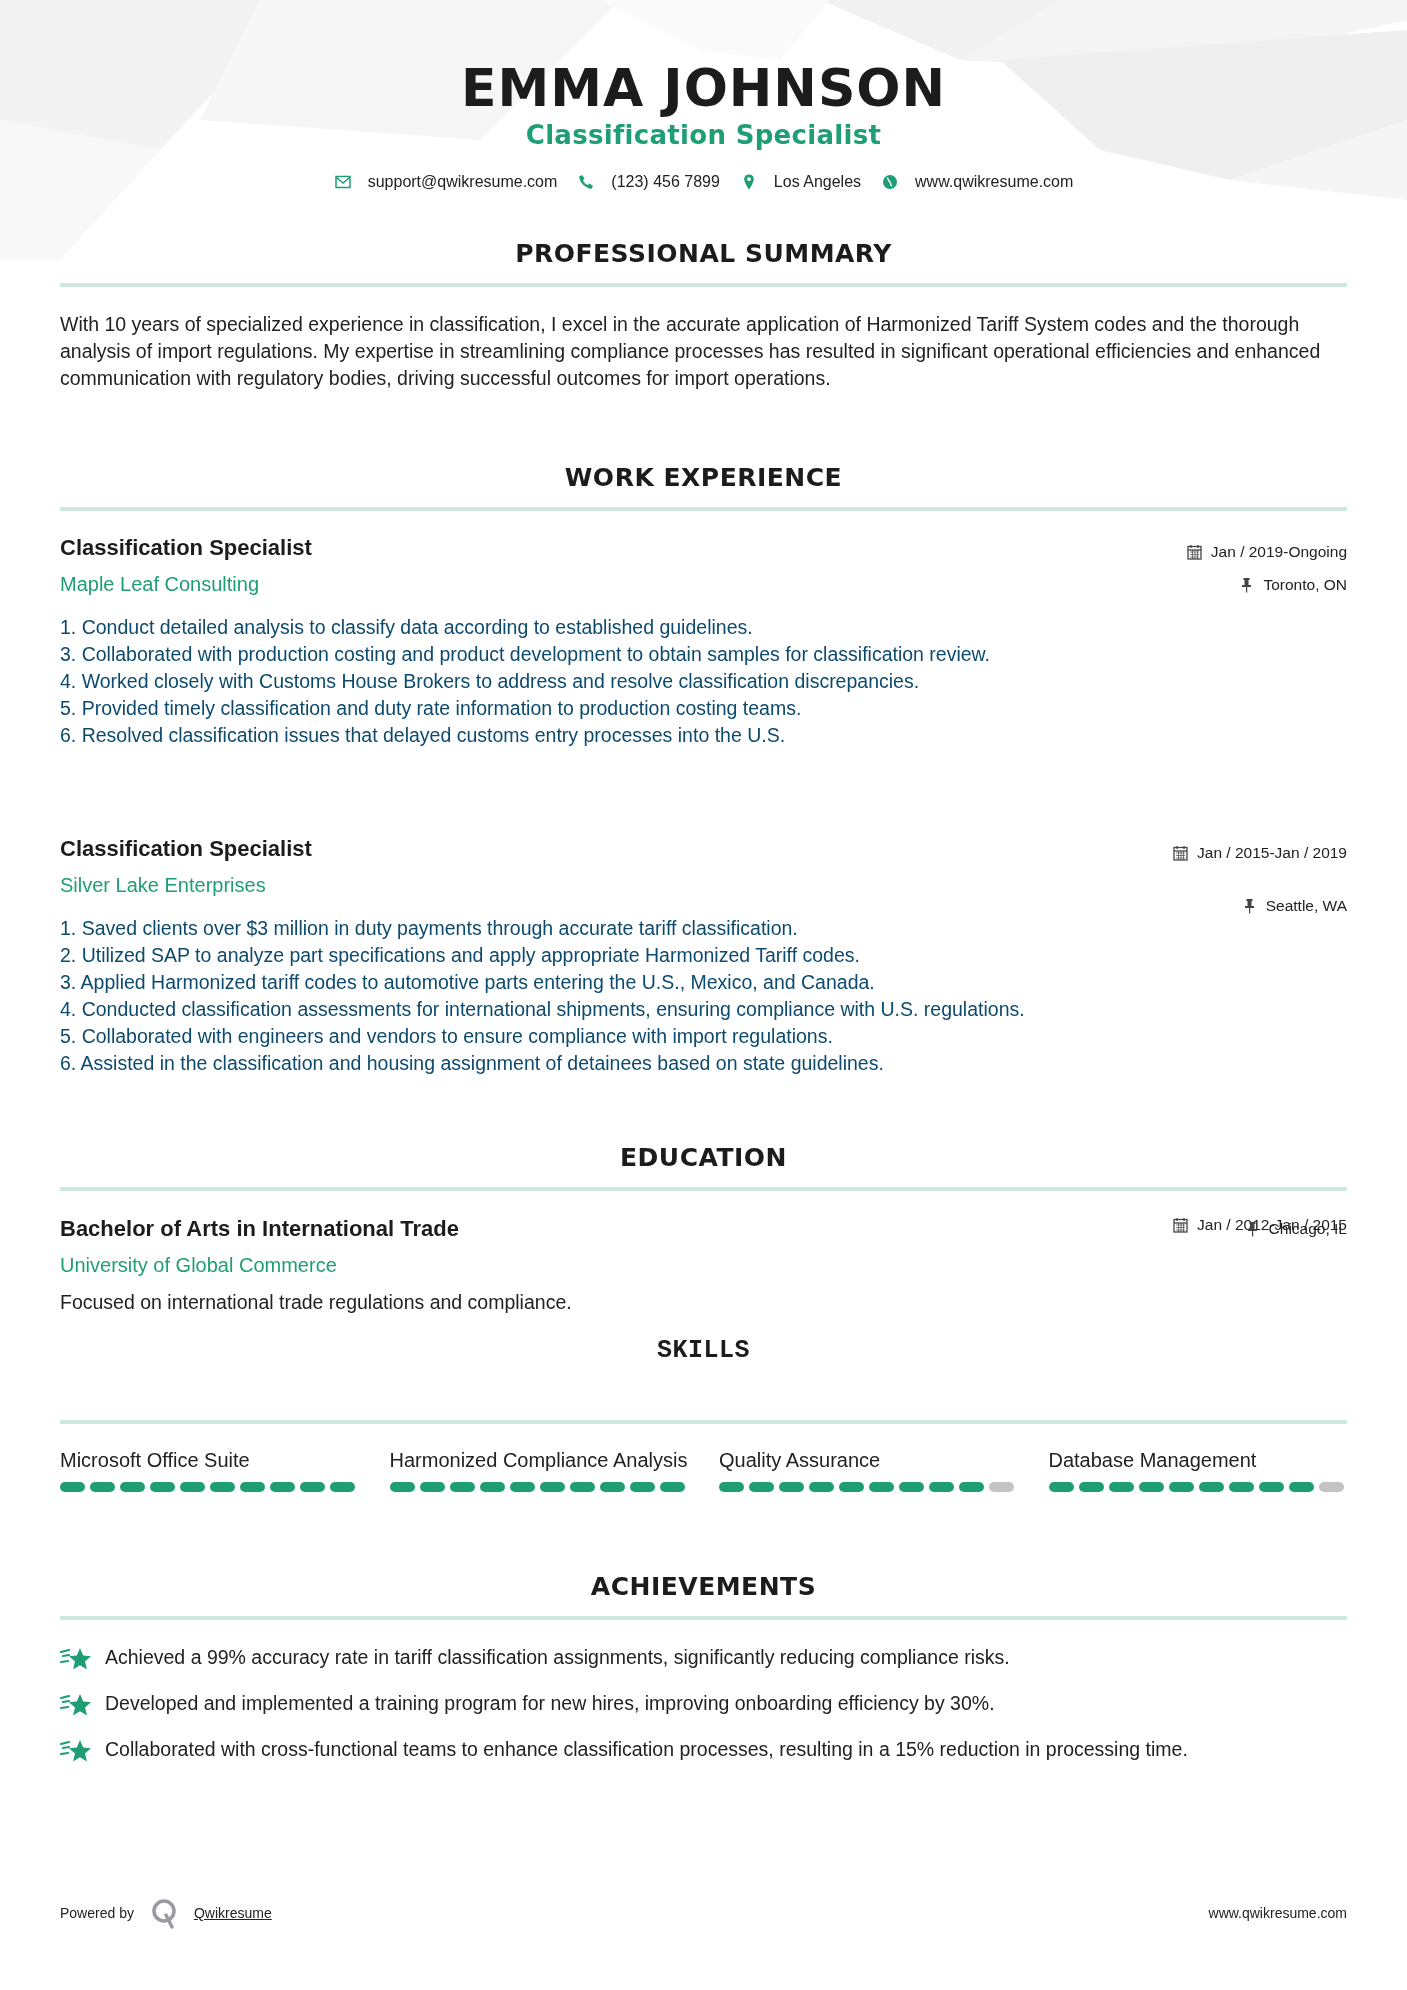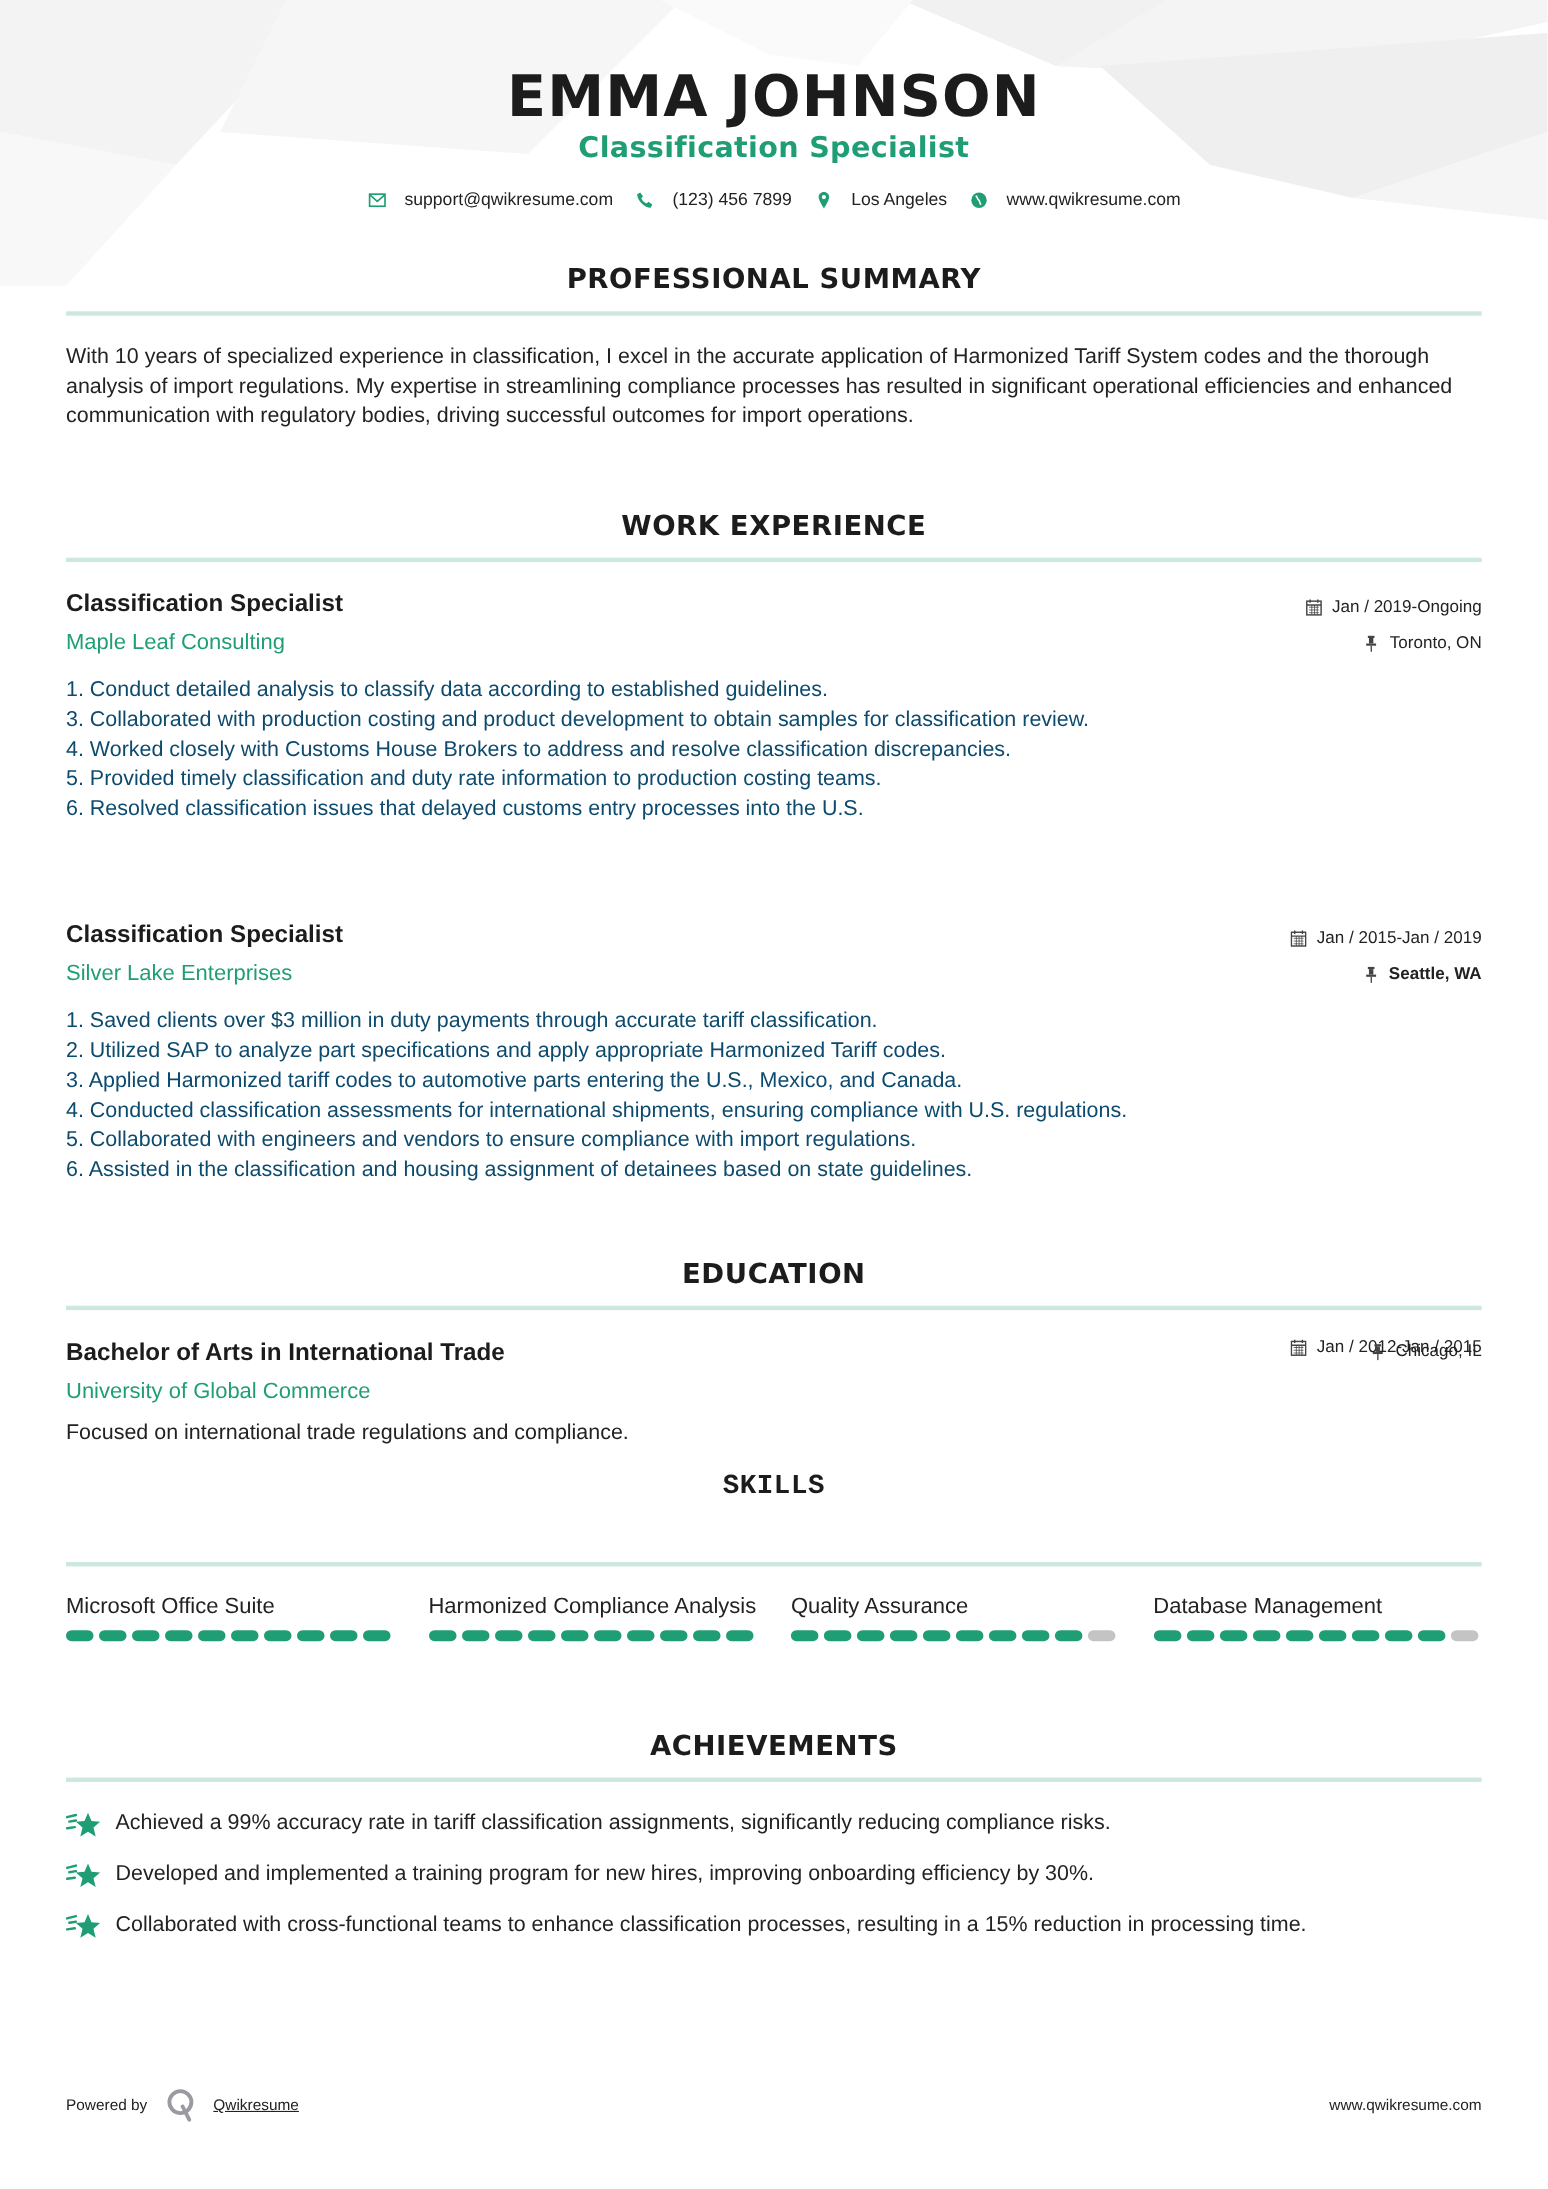--- a/index.html
+++ b/index.html
@@ -171,21 +171,21 @@
           <rect x="1" y="2.5" width="13" height="12.5" fill="none" stroke="#444" stroke-width="1.3"></rect>
           <line x1="1" y1="6" x2="14" y2="6" stroke="#444" stroke-width="1.3"></line>
           <line x1="4" y1="1" x2="4" y2="4" stroke="#444" stroke-width="1.3"></line>
           <line x1="11" y1="1" x2="11" y2="4" stroke="#444" stroke-width="1.3"></line>
           <path d="M3 8h9M3 10.5h9M3 13h9M5.5 6v9M8 6v9M10.5 6v9" stroke="#444" stroke-width="0.7"></path>
         </svg>
     </span>
     <span>Jan / 2015-Jan / 2019</span>
   </div>
   <div class="entry-org" style="top:874px;">Silver Lake Enterprises</div>
-  <div class="meta" style="top:877px;font-weight:bold;">
+  <div class="meta" style="top:897px;">
     <span class="mi">
       <svg viewBox="0 0 15 16">
           <rect x="4.5" y="1" width="6" height="2" fill="#444"></rect>
           <rect x="5.5" y="3" width="4" height="5" fill="#444"></rect>
           <rect x="3" y="8" width="9" height="2" fill="#444"></rect>
           <rect x="7" y="10" width="1.2" height="5.5" fill="#444"></rect>
         </svg>
     </span>
     <span>Seattle, WA</span>
   </div>

